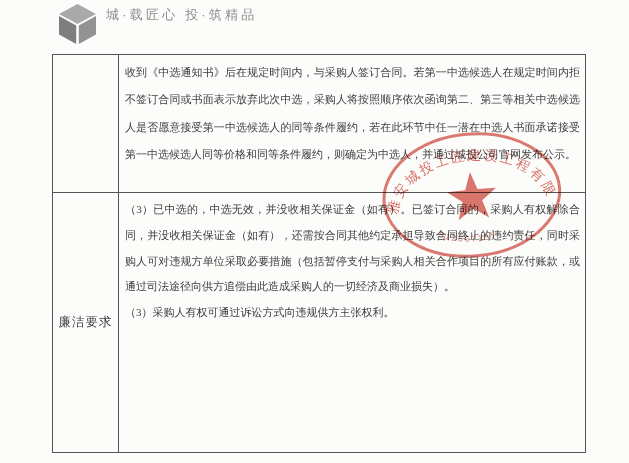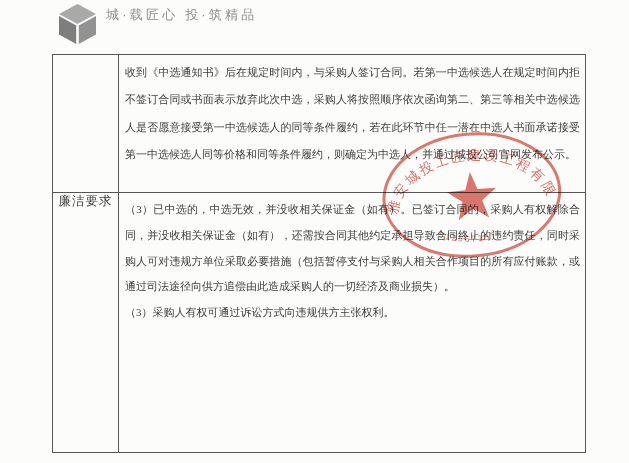--- a/index.html
+++ b/index.html
@@ -24,21 +24,21 @@
   }
 
   
   .doc-table{
     position:absolute;left:52px;top:54px;width:534px;height:399px;
     box-sizing:border-box;border:1px solid #565656;
     display:grid;grid-template-columns:66px 1fr;grid-template-rows:138px 1fr;
     background:transparent;
   }
   .cell{box-sizing:border-box;overflow:hidden;}
-  .label-cell{border-right:1px solid #565656;display:flex;justify-content:center;}
+  .label-cell{border-right:1px solid #565656;display:flex;align-items:center;justify-content:center;}
   .r1{border-bottom:1px solid #565656;}
   .row-label{
     font-size:12.5px;color:#3a3a3a;letter-spacing:1px;white-space:nowrap;
   }
   .text-cell{padding:4px 5px 0 6px;}
   .text-cell p{
     margin:0;font-size:11px;line-height:27.4px;color:#3c3c3c;
     text-align:justify;text-justify:inter-character;letter-spacing:0px;
   }
   .text-cell.r2 p{line-height:25.8px;}

